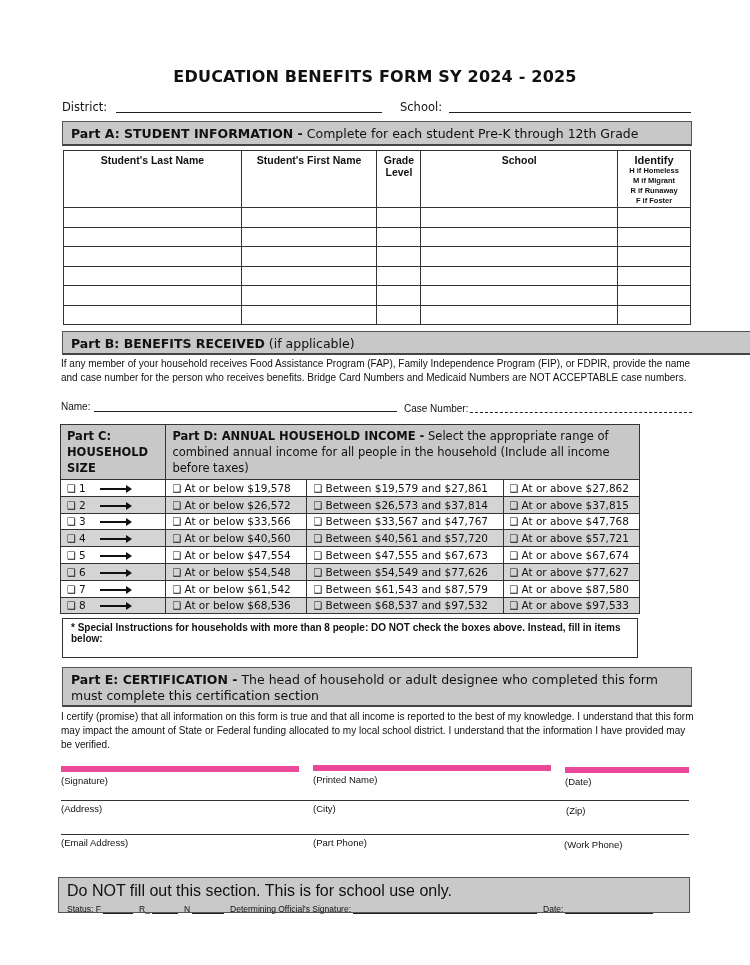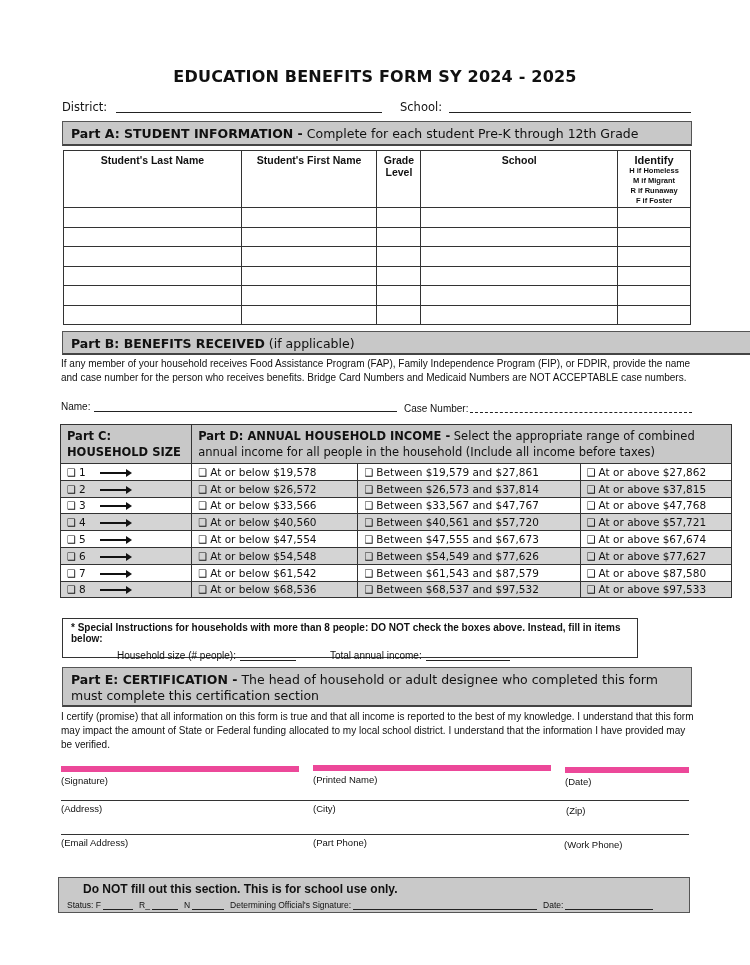--- a/index.html
+++ b/index.html
@@ -23,21 +23,21 @@
   .student-table td, .student-table th {
     border: 1px solid #333; font-family: "Liberation Sans", sans-serif;
   }
   .student-table th {
     vertical-align: top; font-size: 10.5px; font-weight: bold; padding-top: 3px;
   }
   .student-table .ident-sub { font-size: 7.5px; line-height: 10px; display: block; }
   .student-table .ident-main { font-size: 11px; display: block; }
   .student-table td { height: 19.5px; }
   .small { font-family: "Liberation Sans", sans-serif; font-size: 10px; line-height: 14px; }
-  .income-table { width: 672px; }
+  .income-table { width: 580px; }
   .income-table td { border: 1px solid #333; font-size: 10.5px; height: 16.8px; padding: 0 6px; white-space: nowrap; }
   .income-table tr.shade td { background: #d4d4d4; }
   .income-table .hdr td { background: #c8c8c8; vertical-align: top; padding: 3px 6px; white-space: normal; height: auto; }
   .arrow { display: inline-block; width: 30px; height: 2px; background: #111; position: relative; vertical-align: middle; margin-left: 14px; }
   .arrow::after { content: ""; position: absolute; right: -2px; top: -3px; border-left: 6px solid #111; border-top: 4px solid transparent; border-bottom: 4px solid transparent; }
   .box { font-size: 10px; margin-right: 3px; }
   .special { border: 1px solid #333; padding: 3px 8px; font-family: "Liberation Sans", sans-serif; }
   .sig-line { border-top: 6px solid #ec4899; font-family: "Liberation Sans", sans-serif; font-size: 9.5px; padding-top: 3px; }
   .school-use { background: #c9c9c9; border: 1px solid #555; padding: 4px 8px; font-family: "Liberation Sans", sans-serif; }
 </style>
@@ -189,26 +189,20 @@
     <td><span class="box">❑</span><span>8</span><span class="arrow"></span></td>
     <td><span class="box">❑</span><span>At or below $68,536</span></td>
     <td><span class="box">❑</span><span>Between $68,537 and $97,532</span></td>
     <td><span class="box">❑</span><span>At or above $97,533</span></td>
   </tr>
 </tbody>
   </table>
 
 <div class="abs special" style="left:62px;top:618px;width:576px;height:40px;">
   <div style="font-size:10px;font-weight:bold;">* Special Instructions for households with more than 8 people: DO NOT check the boxes above. Instead, fill in items below:</div>
-  <div style="font-size:10px;margin-top:5px;padding-left:46px;display:flex;align-items:flex-end;">
-    <span>Household size (# people):</span>
-    <span class="uline" style="display:inline-block;width:56px;margin-left:4px;"></span>
-    <span style="margin-left:34px;">Total annual income:</span>
-    <span class="uline" style="display:inline-block;width:84px;margin-left:4px;"></span>
-  </div>
 </div>
 
 <div class="abs section-bar" style="left:62px;top:667px;width:630px;height:40px;line-height:16px;">
   <b>Part E: CERTIFICATION -</b><span> The head of household or adult designee who completed this form must complete this certification section</span>
 </div>
 <div class="abs small" style="left:61px;top:710px;width:635px;">I certify (promise) that all information on this form is true and that all income is reported to the best of my knowledge. I understand that this form may impact the amount of State or Federal funding allocated to my local school district. I understand that the information I have provided may be verified.</div>
 
 <div class="abs sig-line" style="left:61px;top:766px;width:238px;">(Signature)</div>
 <div class="abs sig-line" style="left:313px;top:765px;width:238px;">(Printed Name)</div>
 <div class="abs sig-line" style="left:565px;top:767px;width:124px;">(Date)</div>
@@ -218,21 +212,21 @@
 <div class="abs sig-line" style="left:61px;top:800px;width:238px;border-top:none;">(Address)</div>
 <div class="abs sig-line" style="left:313px;top:800px;width:238px;border-top:none;">(City)</div>
 <div class="abs sig-line" style="left:566px;top:802px;width:124px;border-top:none;">(Zip)</div>
 
 <div class="abs" style="left:61px;top:834px;width:628px;border-top:1px solid #333;"></div>
 <div class="abs sig-line" style="left:61px;top:834px;width:238px;border-top:none;">(Email Address)</div>
 <div class="abs sig-line" style="left:313px;top:834px;width:238px;border-top:none;">(Part Phone)</div>
 <div class="abs sig-line" style="left:564px;top:836px;width:124px;border-top:none;">(Work Phone)</div>
 
 <div class="abs school-use" style="left:58px;top:877px;width:632px;height:36px;">
-  <div style="font-size:12px;font-weight:bold;margin-left:16px;">Do NOT fill out this section. This is for school use only.</div>
+  <div style="font-size:16px;font-weight:normal;">Do NOT fill out this section. This is for school use only.</div>
   <div style="font-size:8.5px;margin-top:4px;display:flex;align-items:flex-end;white-space:nowrap;">
     <span>Status: F</span>
     <span class="uline" style="display:inline-block;width:30px;height:9px;margin:0 6px 0 2px;"></span>
     <span>R_</span>
     <span class="uline" style="display:inline-block;width:26px;height:9px;margin:0 6px 0 2px;"></span>
     <span>N</span>
     <span class="uline" style="display:inline-block;width:32px;height:9px;margin:0 6px 0 2px;"></span>
     <span>Determining Official's Signature:</span>
     <span class="uline" style="display:inline-block;width:184px;height:9px;margin:0 6px 0 2px;"></span>
     <span>Date:</span>

